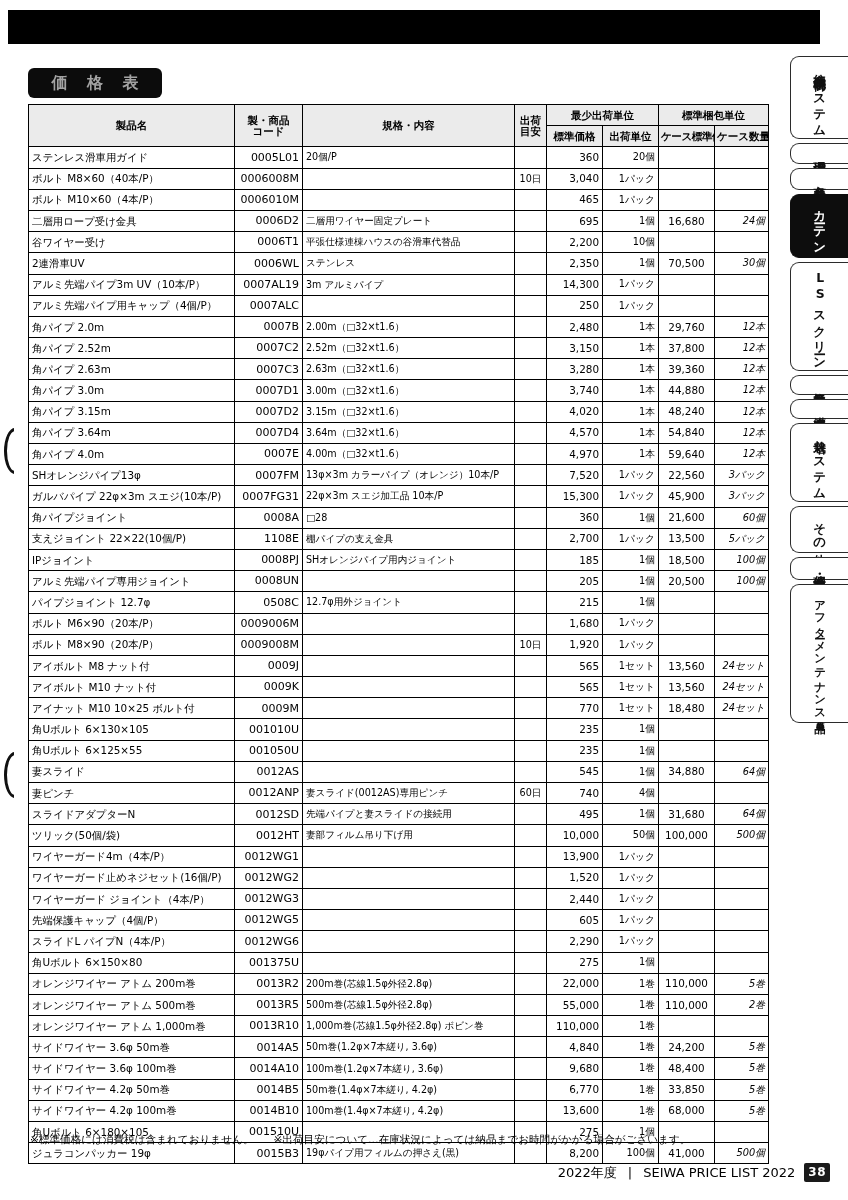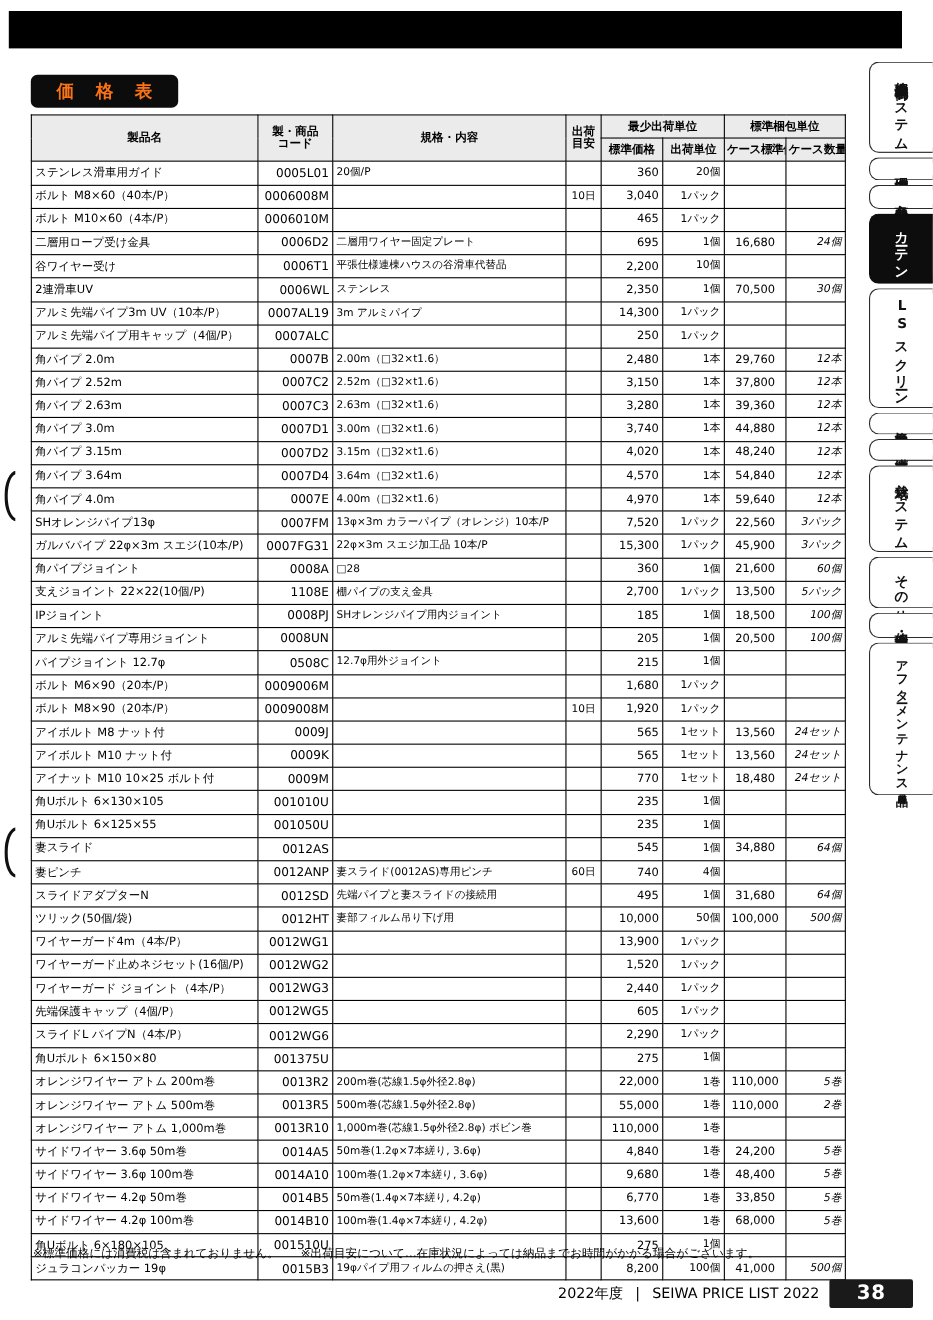--- a/index.html
+++ b/index.html
@@ -35,21 +35,21 @@
   .crescent.c1 { top: 428px; }
   .crescent.c2 { top: 752px; }
 
   
   .title-badge {
     position: absolute;
     left: 28px; top: 68px;
     width: 134px; height: 30px;
     background: #0c0c0c;
     border-radius: 6px;
-    color: #f97316;
+    color: #a3a3a3;
     display: flex;
     align-items: center;
     justify-content: center;
     font-size: 16px;
     font-weight: bold;
     letter-spacing: 7px;
     text-indent: 7px;
     font-family: "DejaVu Sans", "Liberation Sans", sans-serif;
   }
 
@@ -125,22 +125,22 @@
     gap: 9px;
     font-size: 13px;
     font-family: "DejaVu Sans", "Liberation Sans", sans-serif;
     margin-left: 36px;
   }
   .footer .sep { margin: 0 2px; }
   .page-badge {
     background: #1a1a1a;
     color: #fff;
     font-weight: bold;
-    font-size: 18px;
-    padding: 2px 25px 3px;
+    font-size: 12px;
+    padding: 2px 4px 3px;
     border-radius: 2px;
     letter-spacing: 0.5px;
   }
 
   
   .side-tabs {
     position: absolute;
     right: 0; top: 56px;
     width: 64px;
     display: flex;

